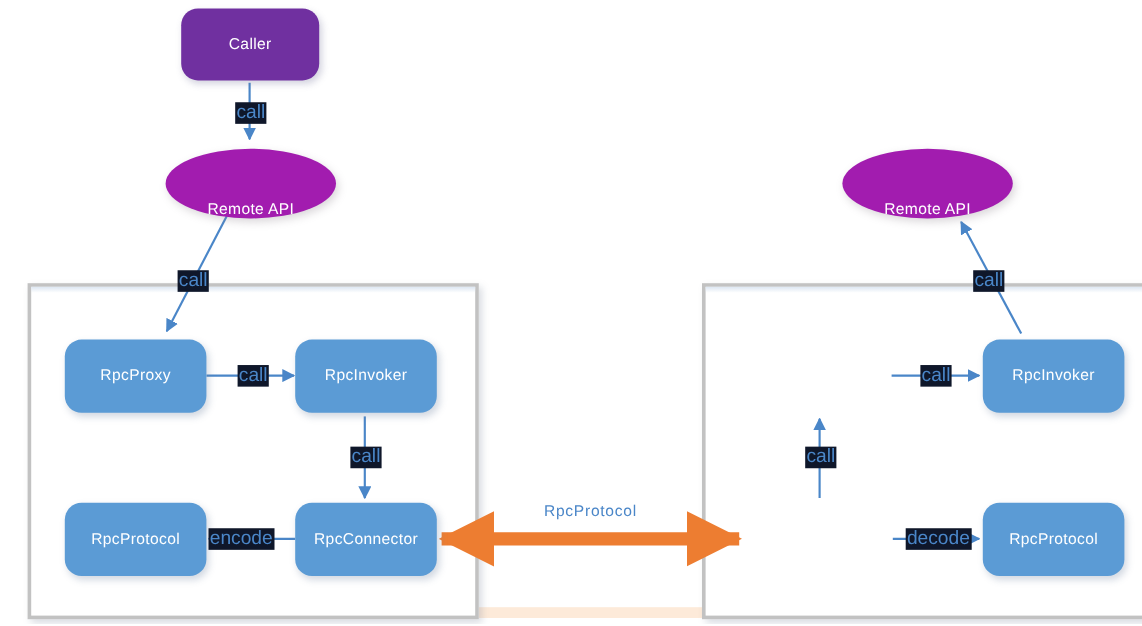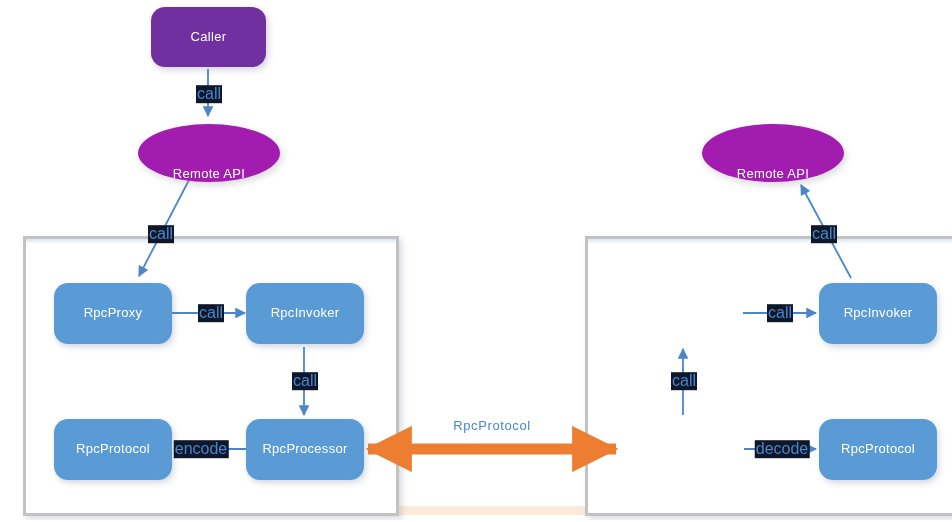--- a/index.html
+++ b/index.html
@@ -157,21 +157,21 @@
 
   <div class="node rounded" style="left:230px; top:283px; width:118px; height:61px;">
     <span>RpcInvoker</span>
   </div>
 
   <div class="node rounded" style="left:38px; top:419px; width:118px; height:61px;">
     <span>RpcProtocol</span>
   </div>
 
   <div class="node rounded" style="left:230px; top:419px; width:118px; height:61px;">
-    <span>RpcProcessor</span>
+    <span>RpcConnector</span>
   </div>
 
 
   <div class="node rounded" style="left:803px; top:283px; width:118px; height:61px;">
     <span>RpcInvoker</span>
   </div>
 
 
   <div class="node rounded" style="left:803px; top:419px; width:118px; height:61px;">
     <span>RpcProtocol</span>

